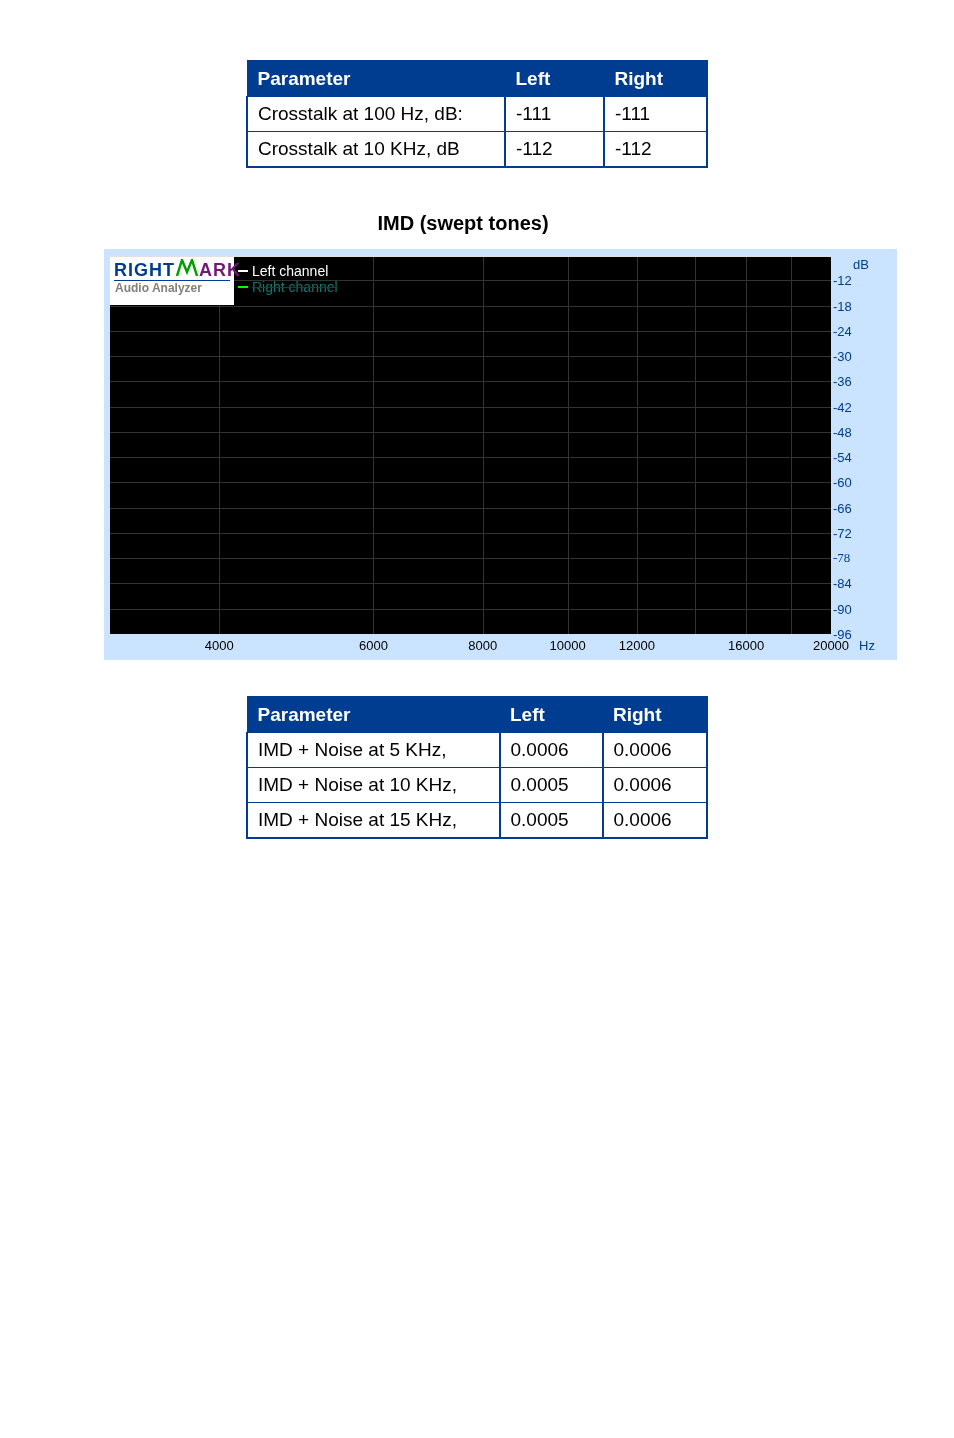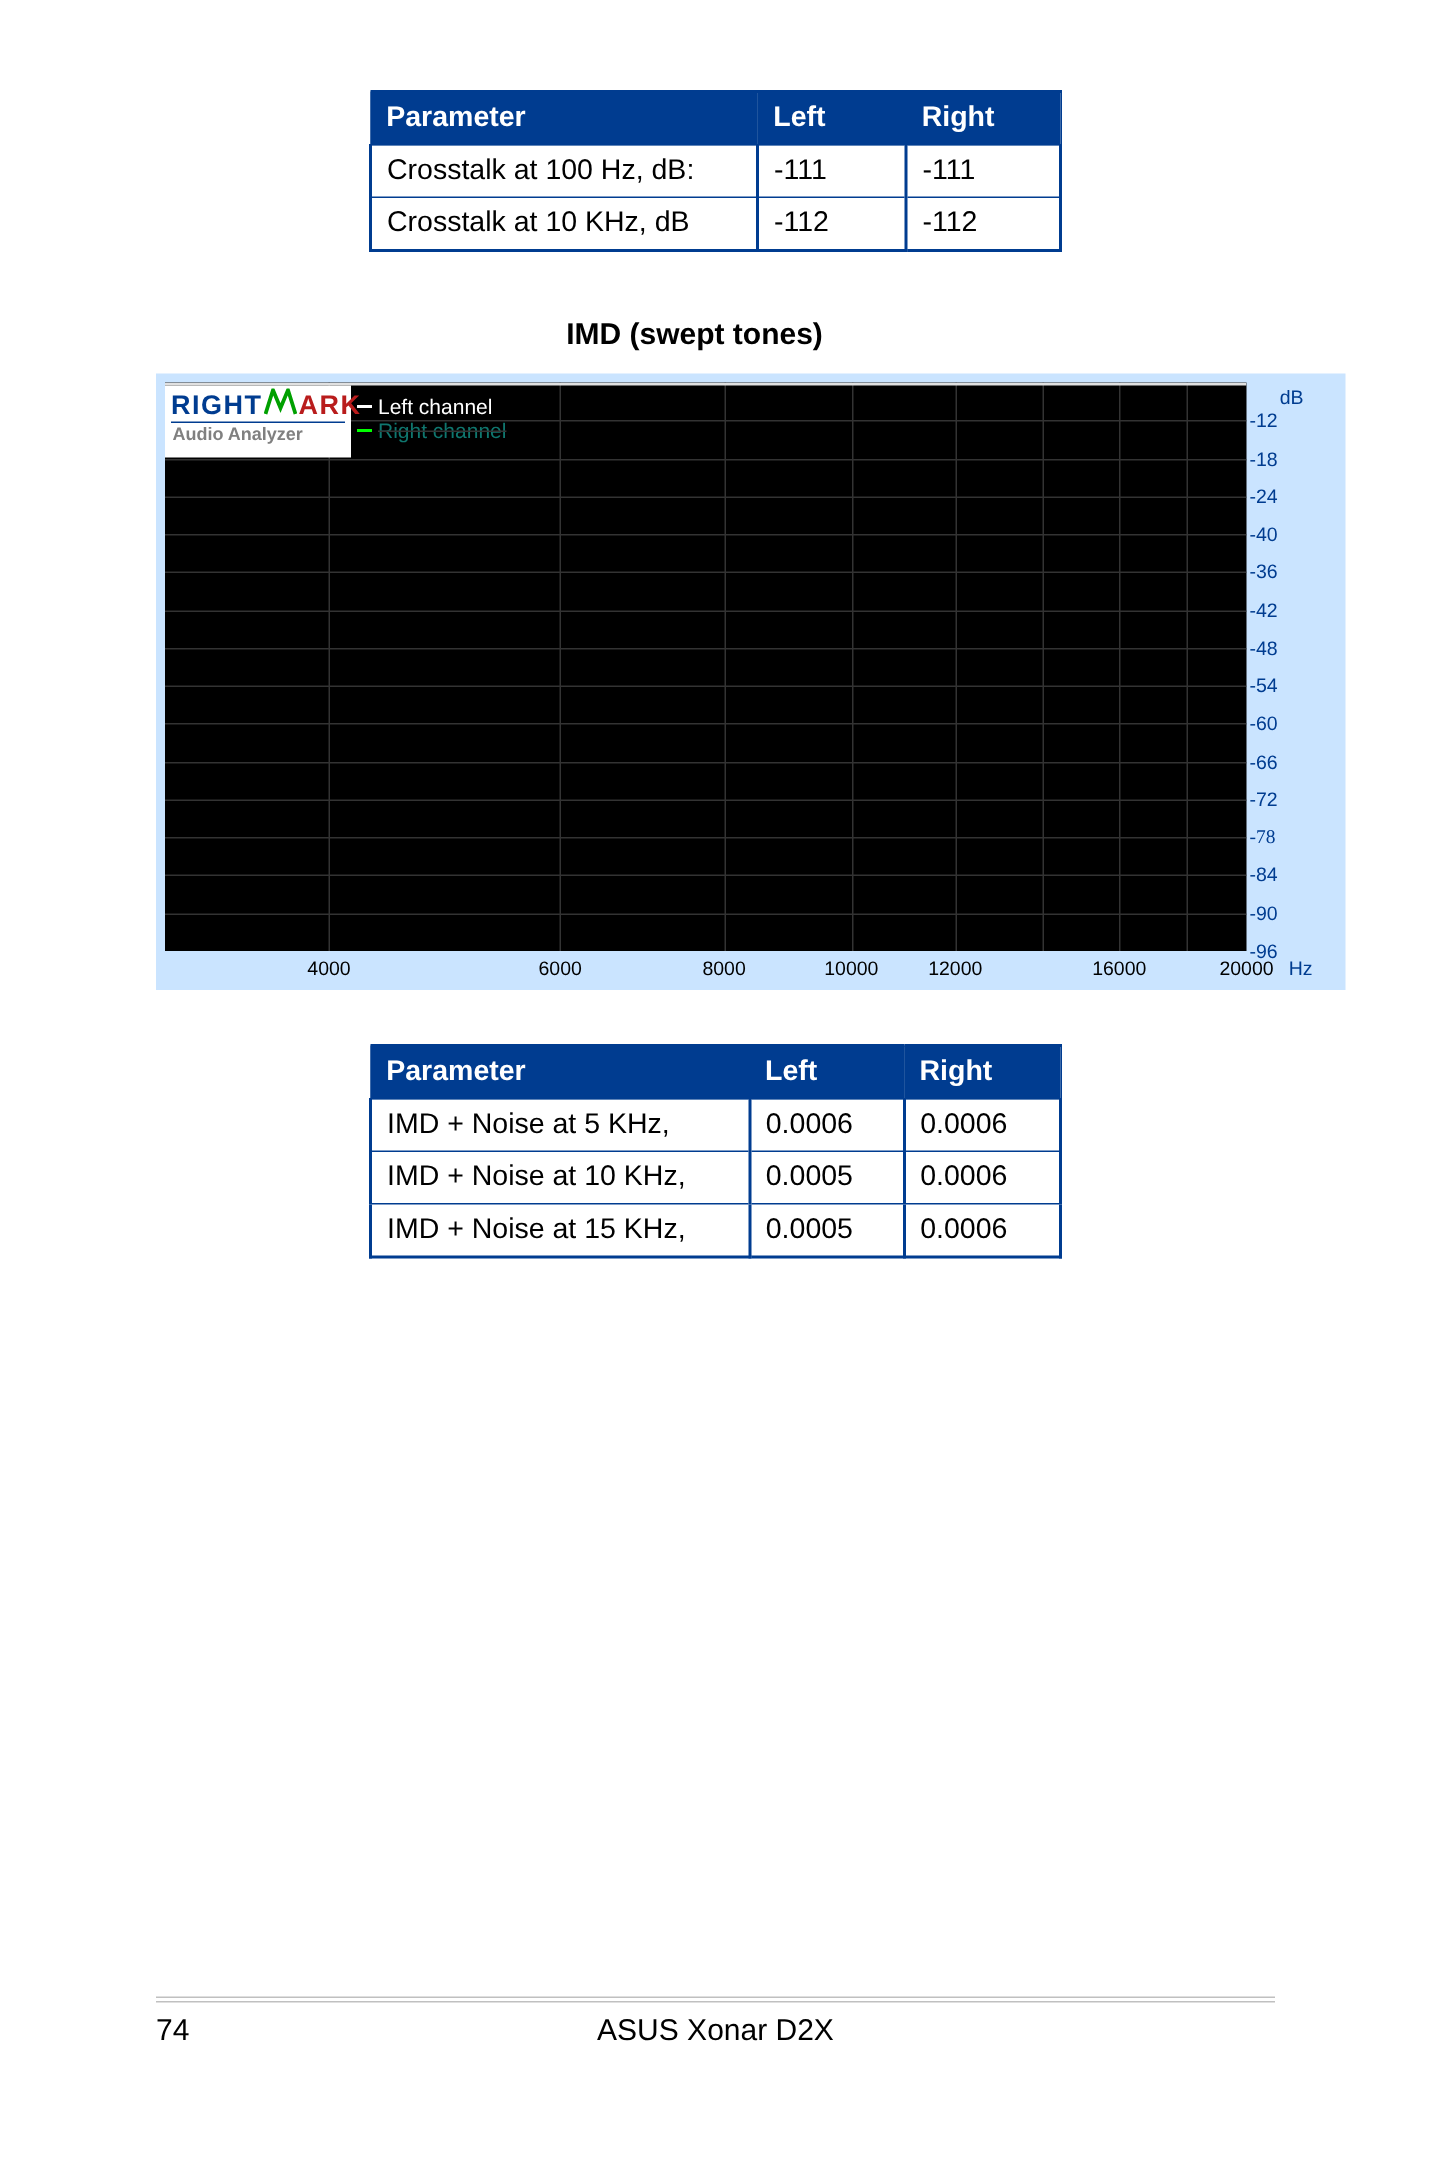--- a/index.html
+++ b/index.html
@@ -110,21 +110,21 @@
   .legend-box .brand-right {
     color: #003c90;
     font-weight: 900;
     font-size: 18px;
     letter-spacing: 1px;
   }
   .legend-box .brand-m {
     margin: 0 1px 0 1px;
   }
   .legend-box .brand-ark {
-    color: #b91c1c;
+    color: #701a75;
     font-weight: 900;
     font-size: 18px;
     letter-spacing: 1px;
   }
   .legend-box .sub {
     color: #808080;
     font-size: 12px;
     font-weight: bold;
     margin-top: 0;
     border-top: 1px solid #003c90;
@@ -317,21 +317,21 @@
           <div class="gridline-v" style="left: 636.194px;"></div>
           <div class="gridline-v" style="left: 585.446px;"></div>
           <div class="gridline-v" style="left: 680.958px;"></div>
         </div>
       <div class="right-col">
         <div class="y-axis" id="y-axis">
           <div class="unit-db">dB</div>
         <div class="tick" style="top: 25.2667px;">-12</div>
             <div class="tick" style="top: 50.5333px;">-18</div>
             <div class="tick" style="top: 75.8px; margin-left: 15px;">-24</div>
-            <div class="tick" style="top: 101.067px;">-40</div>
+            <div class="tick" style="top: 101.067px;">-30</div>
             <div class="tick" style="top: 126.333px;">-36</div>
             <div class="tick" style="top: 151.6px;">-42</div>
             <div class="tick" style="top: 176.867px;">-48</div>
             <div class="tick" style="top: 202.133px;">-54</div>
             <div class="tick" style="top: 227.4px;">-60</div>
             <div class="tick" style="top: 252.667px;">-66</div>
             <div class="tick" style="top: 277.933px;">-72</div>
             <div class="tick" style="top: 303.2px; font-family: Liberation Serif, serif;">-78</div>
             <div class="tick" style="top: 328.467px;">-84</div>
             <div class="tick" style="top: 353.733px;">-90</div>
@@ -374,22 +374,14 @@
       </tr>
       <tr>
         <td>IMD + Noise at 15 KHz,</td>
         <td>0.0005</td>
         <td>0.0006</td>
       </tr>
     </tbody>
       </table>
   </div>
 
-  <div class="footer">
-    <div class="footer-line"></div>
-    <div class="footer-row">
-      <div class="page-num">74</div>
-      <div class="footer-title">ASUS Xonar D2X</div>
-      <div style="width:50px;"></div>
-    </div>
-  </div>
 
 </div>
 
 </body></html>

